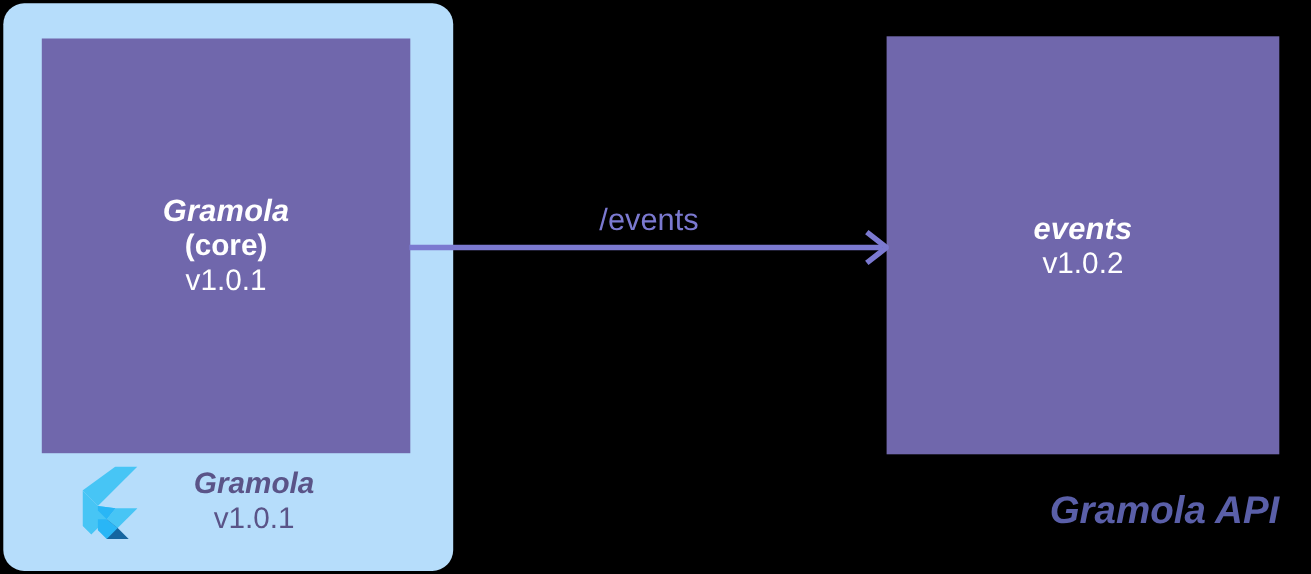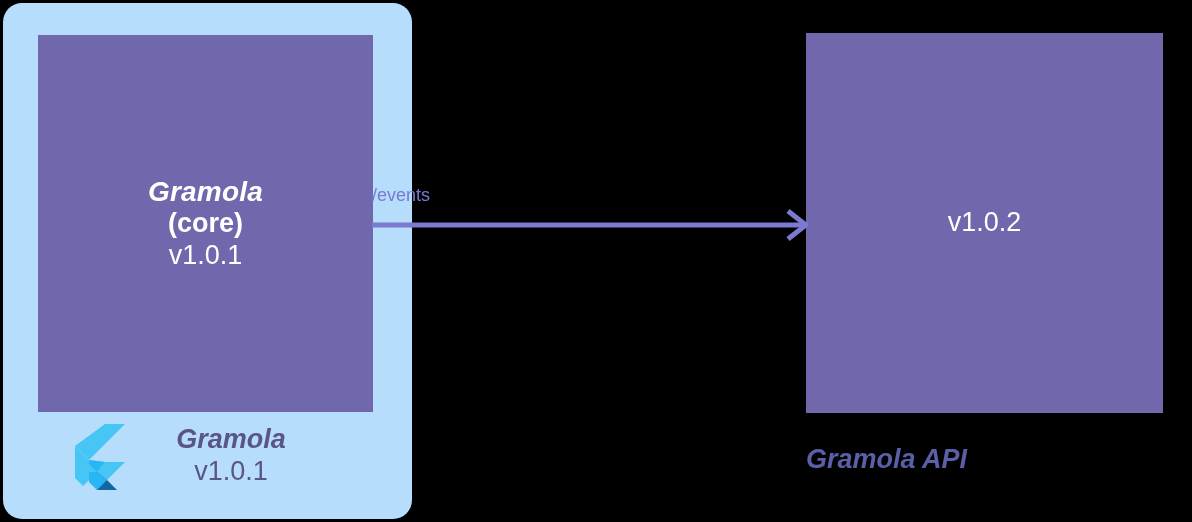--- a/index.html
+++ b/index.html
@@ -75,21 +75,22 @@
     top: 200px;
     width: 436px;
     height: 52px;
     overflow: visible;
   }
   #arrow-label {
     position: absolute;
     left: 372px;
     top: 186px;
     width: 436px;
-    font-size: 18px;
+    text-align: center;
+    font-size: 28px;
     font-weight: normal;
     color: #7b79d0;
     line-height: 1;
   }
 
   
   #flutter-logo {
     position: absolute;
     left: 72px;
     top: 421px;
@@ -117,24 +118,24 @@
     font-size: 27px;
     display: block;
   }
 
   
   #api-caption {
     position: absolute;
     left: 806px;
     top: 443px;
     width: 357px;
-    text-align: left;
+    text-align: right;
     font-style: italic;
     font-weight: bold;
-    font-size: 27px;
+    font-size: 35px;
     color: #5a5fa8;
     line-height: 1.2;
   }
 </style>
 </head>
 <body>
 
 <div id="canvas">
 
   <div id="app-container">
@@ -160,20 +161,21 @@
     </div>
   </div>
 
   <div id="core-box" class="service-box">
     <div class="box-title">Gramola</div>
     <div class="box-sub">(core)</div>
     <div class="box-version">v1.0.1</div>
   </div>
 
   <div id="events-box" class="service-box">
+    <div class="box-title">events</div>
     <div class="box-version">v1.0.2</div>
   </div>
 
   <span id="arrow">
     <svg width="436" height="52" viewBox="0 0 436 52" xmlns="http://www.w3.org/2000/svg">
       <line x1="0" y1="25" x2="430" y2="25" stroke="#7b79d0" stroke-width="5"></line>
       <polyline points="416,11 434,25 416,39" fill="none" stroke="#7b79d0" stroke-width="5" stroke-linecap="butt" stroke-linejoin="miter"></polyline>
     </svg>
   </span>
 

